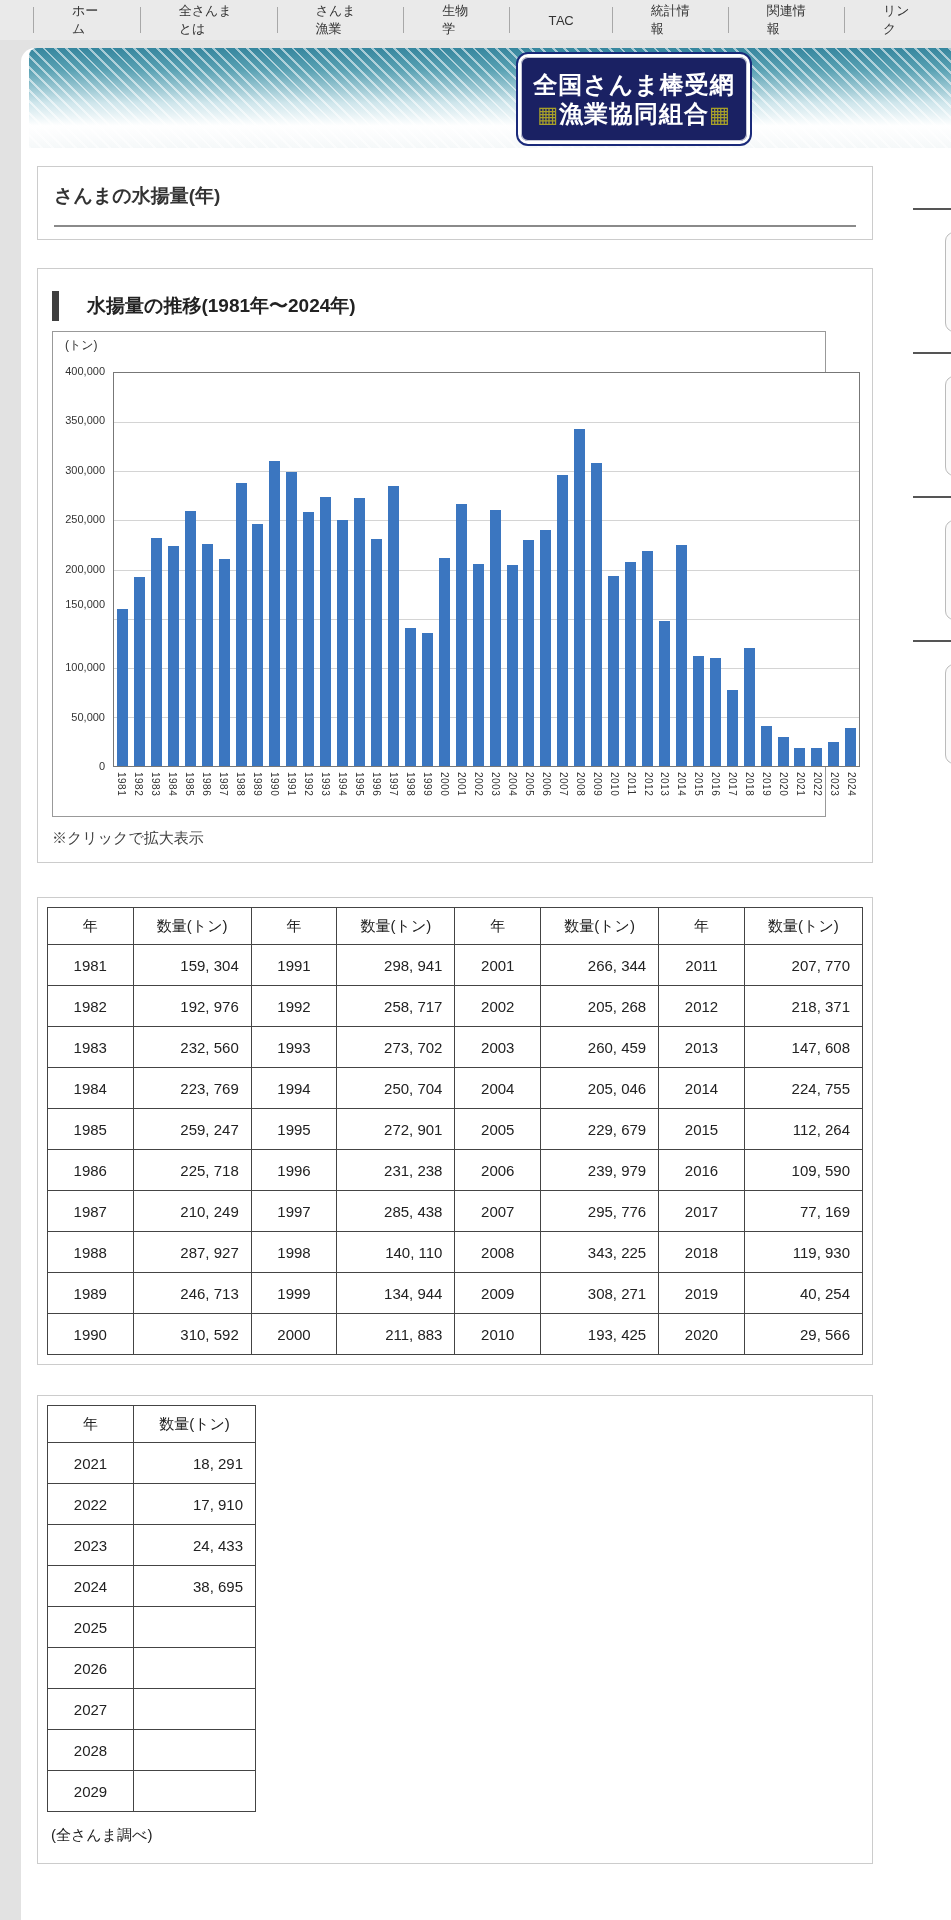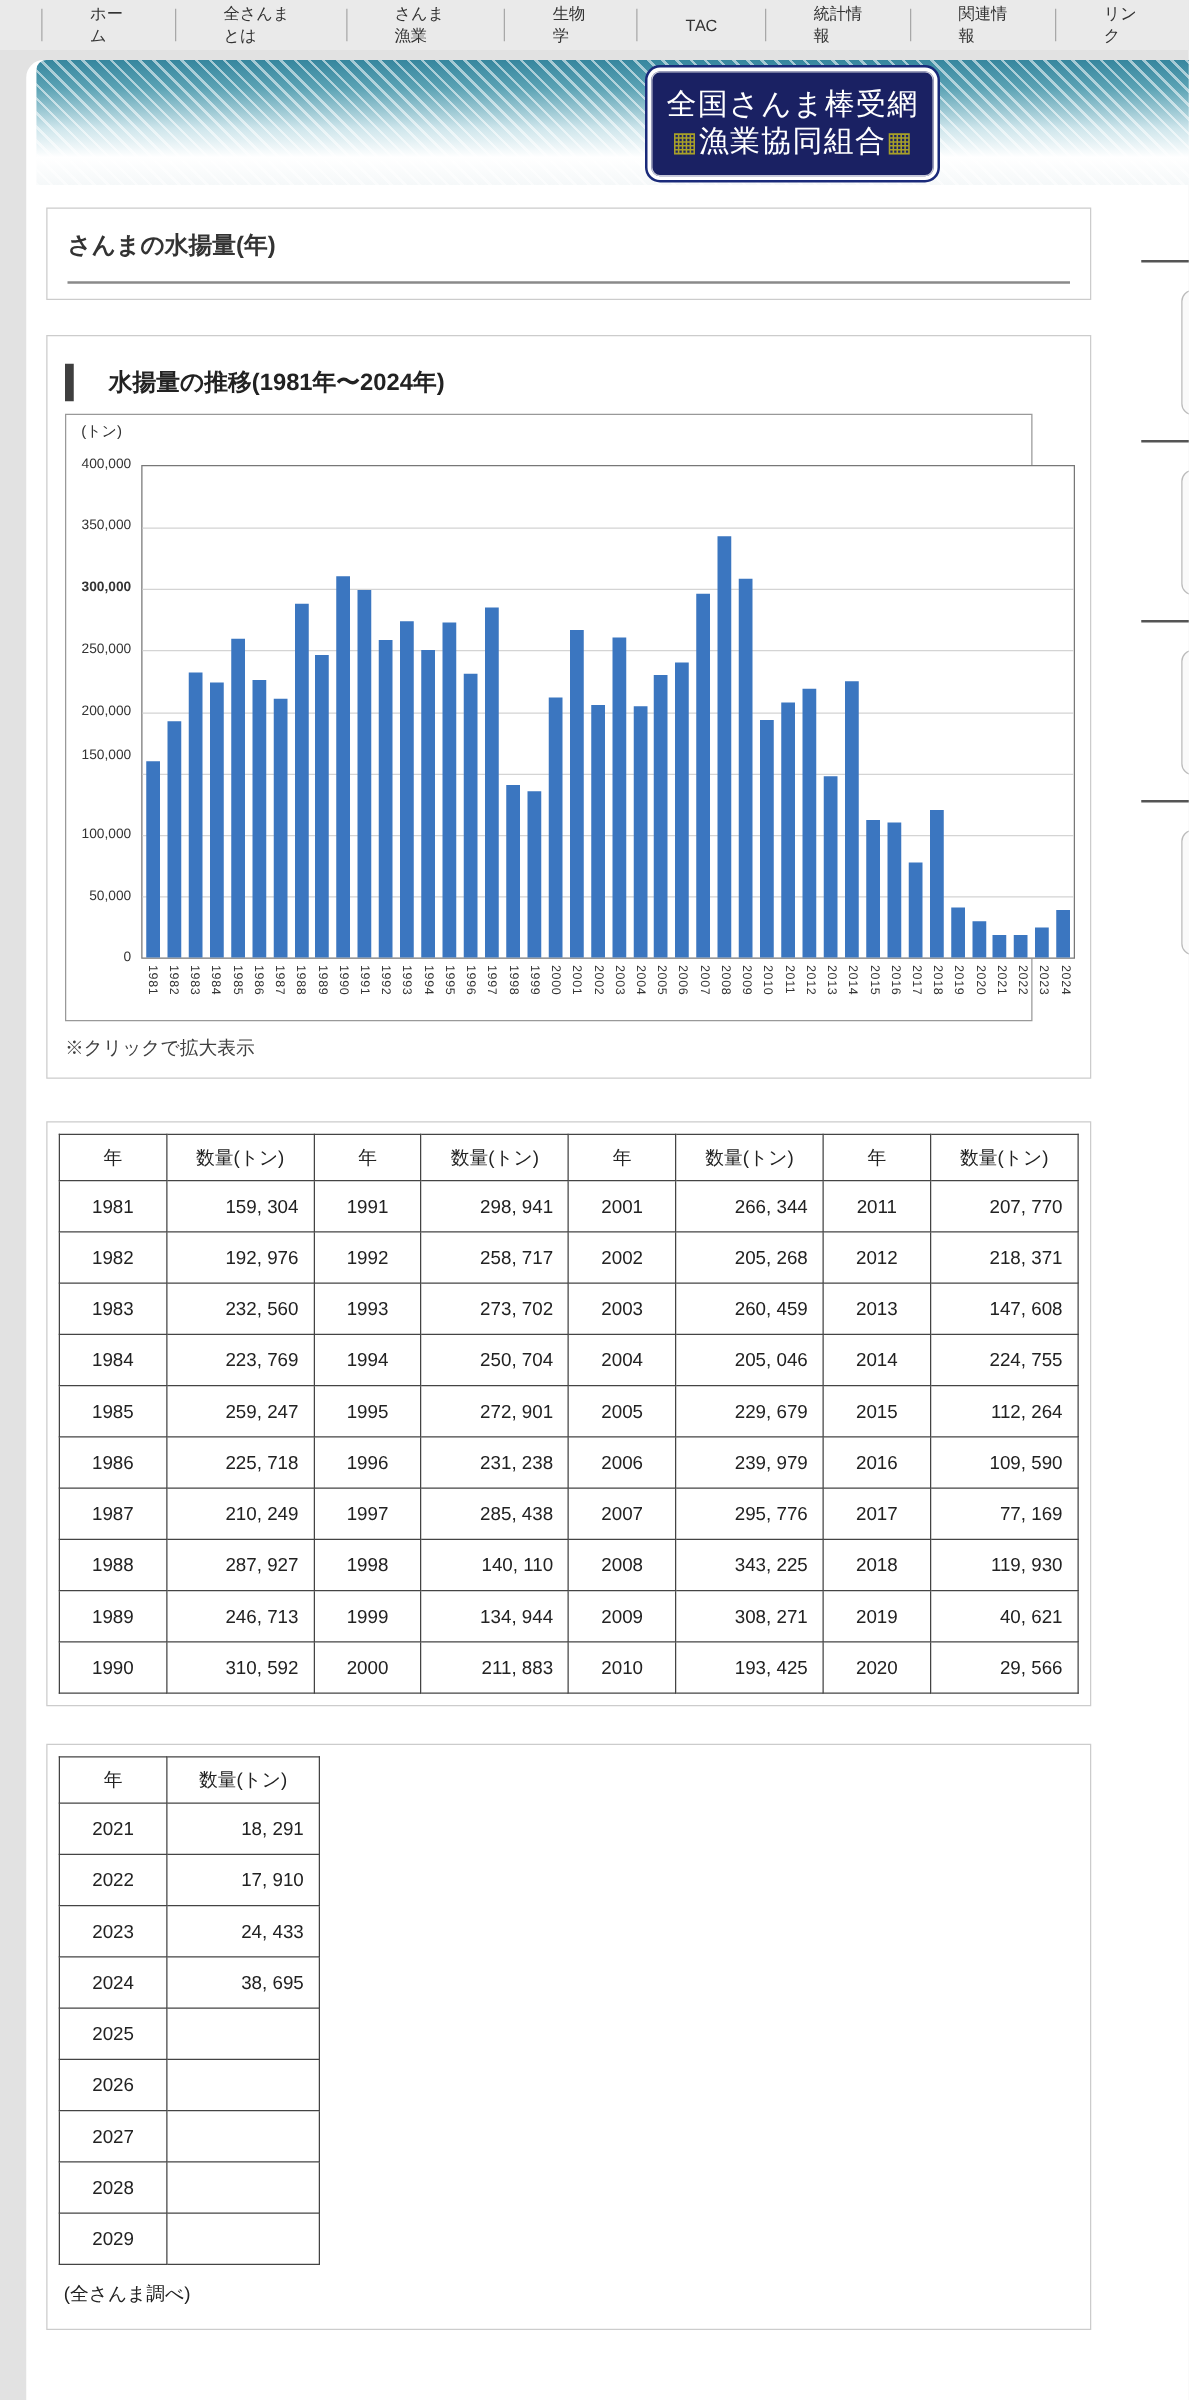--- a/index.html
+++ b/index.html
@@ -32,21 +32,21 @@
     background:
       repeating-linear-gradient(45deg, rgba(255,255,255,0.55) 0 2px, rgba(255,255,255,0) 2px 8px),
       linear-gradient(180deg, #36869e 0%, #5aa2b4 22%, #cfe6ec 55%, #ffffff 78%, #f5f8f9 100%);
   }
   .logo {
     position:absolute; left:489px; top:6px; width:232px; height:90px;
     background:#1a2163; border-radius:10px;
     border:3px solid #ffffff;
     box-shadow:0 0 0 2px #1a2a7a, inset 0 0 0 1px rgba(255,255,255,0.75);
     display:flex; flex-direction:column; align-items:center; justify-content:center;
-    font-family:"DejaVu Serif", serif; font-weight:normal; color:#ffffff;
+    font-family:"DejaVu Serif", serif; font-weight:bold; color:#ffffff;
     line-height:1.22; letter-spacing:1px; text-align:center;
   }
   .logo .l1 { font-size:24px; white-space:nowrap; }
   .logo .l2 { font-size:24px; white-space:nowrap; }
   .grid-icon { font-size:22px; }
   
   .content { padding:0 0 0 16px; width:852px; }
   .card { border:1px solid #cccccc; background:#fff; width:836px; }
   .title-card { margin-top:18px; padding:16px 16px 12px 16px; }
   .page-title { font-size:19px; font-weight:bold; color:#333; }
@@ -130,21 +130,21 @@
       <div class="section-heading">
         <span class="heading-bar"></span>
         <span class="heading-text">水揚量の推移(1981年〜2024年)</span>
       </div>
 
       <div class="chart-figure">
         <div class="unit-label">(トン)</div>
         <div class="y-labels" id="ylabels">
             <div class="ytick" style="top: -7px;">400,000</div>
             <div class="ytick" style="top: 42.375px;">350,000</div>
-            <div class="ytick" style="top: 91.75px; font-weight: bold;">300,000</div>
+            <div class="ytick" style="top: 91.75px;">300,000</div>
             <div class="ytick" style="top: 141.125px;">250,000</div>
             <div class="ytick" style="top: 190.5px;">200,000</div>
             <div class="ytick" style="top: 226px;">150,000</div>
             <div class="ytick" style="top: 289.25px;">100,000</div>
             <div class="ytick" style="top: 338.625px;">50,000</div>
             <div class="ytick" style="top: 388px;">0</div>
           </div>
         <div class="plot" id="plot">
 
         <div class="gridline" style="top: 12.5%;"></div>
@@ -524,21 +524,21 @@
               <td class="qty-cell">119, 930</td>
             </tr>
             <tr>
               <td class="year-cell">1989</td>
               <td class="qty-cell">246, 713</td>
               <td class="year-cell">1999</td>
               <td class="qty-cell">134, 944</td>
               <td class="year-cell">2009</td>
               <td class="qty-cell">308, 271</td>
               <td class="year-cell">2019</td>
-              <td class="qty-cell">40, 621</td>
+              <td class="qty-cell">40, 254</td>
             </tr>
             <tr>
               <td class="year-cell">1990</td>
               <td class="qty-cell">310, 592</td>
               <td class="year-cell">2000</td>
               <td class="qty-cell">211, 883</td>
               <td class="year-cell">2010</td>
               <td class="qty-cell">193, 425</td>
               <td class="year-cell">2020</td>
               <td class="qty-cell">29, 566</td>

